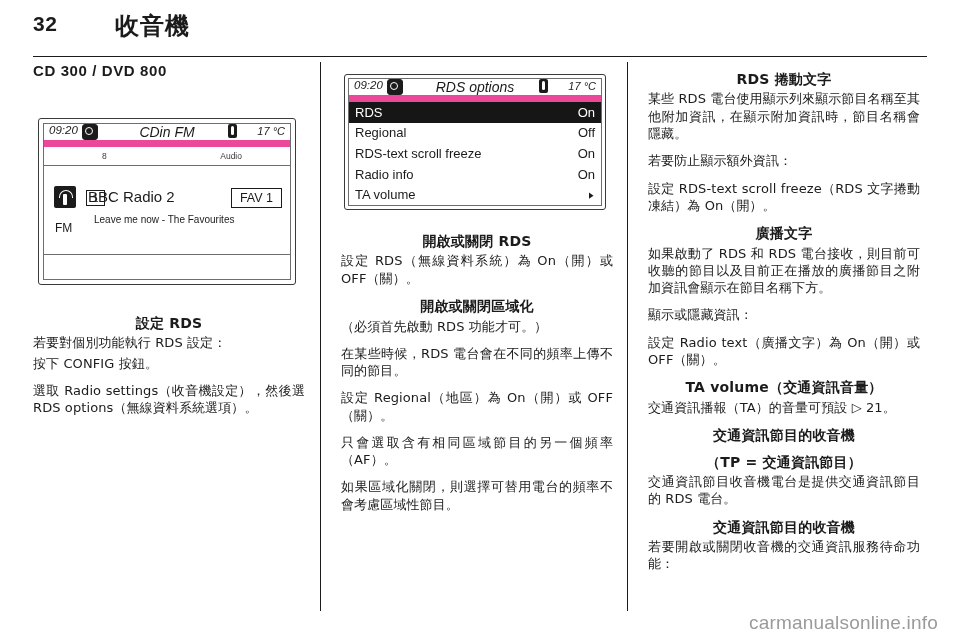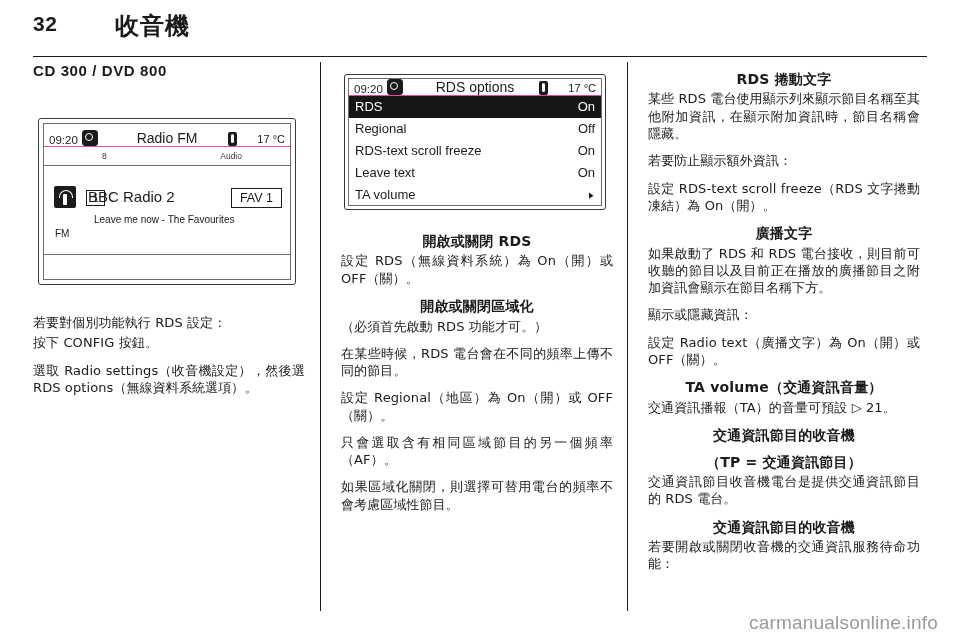--- a/index.html
+++ b/index.html
@@ -129,26 +129,27 @@
     right: 4px;
     bottom: 4px;
     border: 1px solid #6e6e6e;
     background: #ffffff;
     box-sizing: border-box;
     display: flex;
     flex-direction: column;
   }
   .s-statusbar {
     height: 23px;
-    border-bottom: 1px solid #ec4899;
+    border-bottom: 7px solid #ec4899;
     display: flex;
-    align-items: flex-end;
+    align-items: flex-start;
     padding: 0 5px;
     box-sizing: border-box;
     position: relative;
+    font-style: italic;
   }
   .s-clock {
     font-family: "Liberation Sans", sans-serif;
     font-size: 11.5px;
     color: #1b1b1b;
   }
   .clock-badge {
     display: inline-block;
     width: 14px;
     height: 14px;
@@ -251,23 +252,23 @@
     top: 4px;
     width: 12px;
     height: 7px;
     border: 1.5px solid #ffffff;
     border-bottom: none;
     border-radius: 7px 7px 0 0;
   }
   .fm-label {
     position: absolute;
     left: 11px;
-    top: 62px;
-    font-family: "Liberation Sans", sans-serif;
-    font-size: 10px;
+    top: 55px;
+    font-family: "Liberation Sans", sans-serif;
+    font-size: 12px;
     color: #1b1b1b;
   }
   .preset-box {
     position: absolute;
     left: 42px;
     top: 24px;
     min-width: 11px;
     padding: 0 3px;
     border: 1px solid #1b1b1b;
     font-family: "Liberation Sans", sans-serif;
@@ -383,21 +384,21 @@
 
   <h2 class="sec-title">CD 300 / DVD 800</h2>
 
   <div class="screen-frame">
     <div class="screen-outer">
       <div class="screen-inner">
 
         <div class="s-statusbar">
           <span class="s-clock">09:20</span>
           <span class="clock-badge"></span>
-          <span class="s-title">Radio FM</span>
+          <span class="s-title">CDin FM</span>
           <span class="s-temp">
             <span class="thermo-icon"></span>
             <span>17 °C</span>
           </span>
         </div>
 
         <div class="s-subbar">
           <span class="s-sub-left">8</span>
           <span class="s-sub-right">Audio</span>
         </div>
@@ -412,20 +413,21 @@
           <div class="station-name">BBC Radio 2</div>
           <div class="track-line">Leave me now - The Favourites</div>
           <div class="fav-box">FAV 1</div>
         </div>
 
         <div class="s-bottombar"></div>
       </div>
     </div>
   </div>
 
+  <div class="sub-title">設定 RDS</div>
   <p class="body tight">若要對個別功能執行 RDS 設定：</p>
   <p class="body">按下 CONFIG 按鈕。</p>
   <p class="body">選取 Radio settings（收音機設定），然後選 RDS options（無線資料系統選項）。</p>
 
 </div>
 
 <div class="column col-2">
 
   <div class="screen-frame-2">
     <div class="screen-outer-2">
@@ -450,21 +452,21 @@
           <span class="lr-label">Regional</span>
           <span class="lr-value">Off</span>
         </div>
 
         <div class="list-row">
           <span class="lr-label">RDS-text scroll freeze</span>
           <span class="lr-value">On</span>
         </div>
 
         <div class="list-row">
-          <span class="lr-label">Leave text</span>
+          <span class="lr-label">Radio info</span>
           <span class="lr-value">On</span>
         </div>
 
         <div class="list-row">
           <span class="lr-label">TA volume</span>
           <span class="lr-arrow">▸</span>
         </div>
 
       </div>
     </div>

